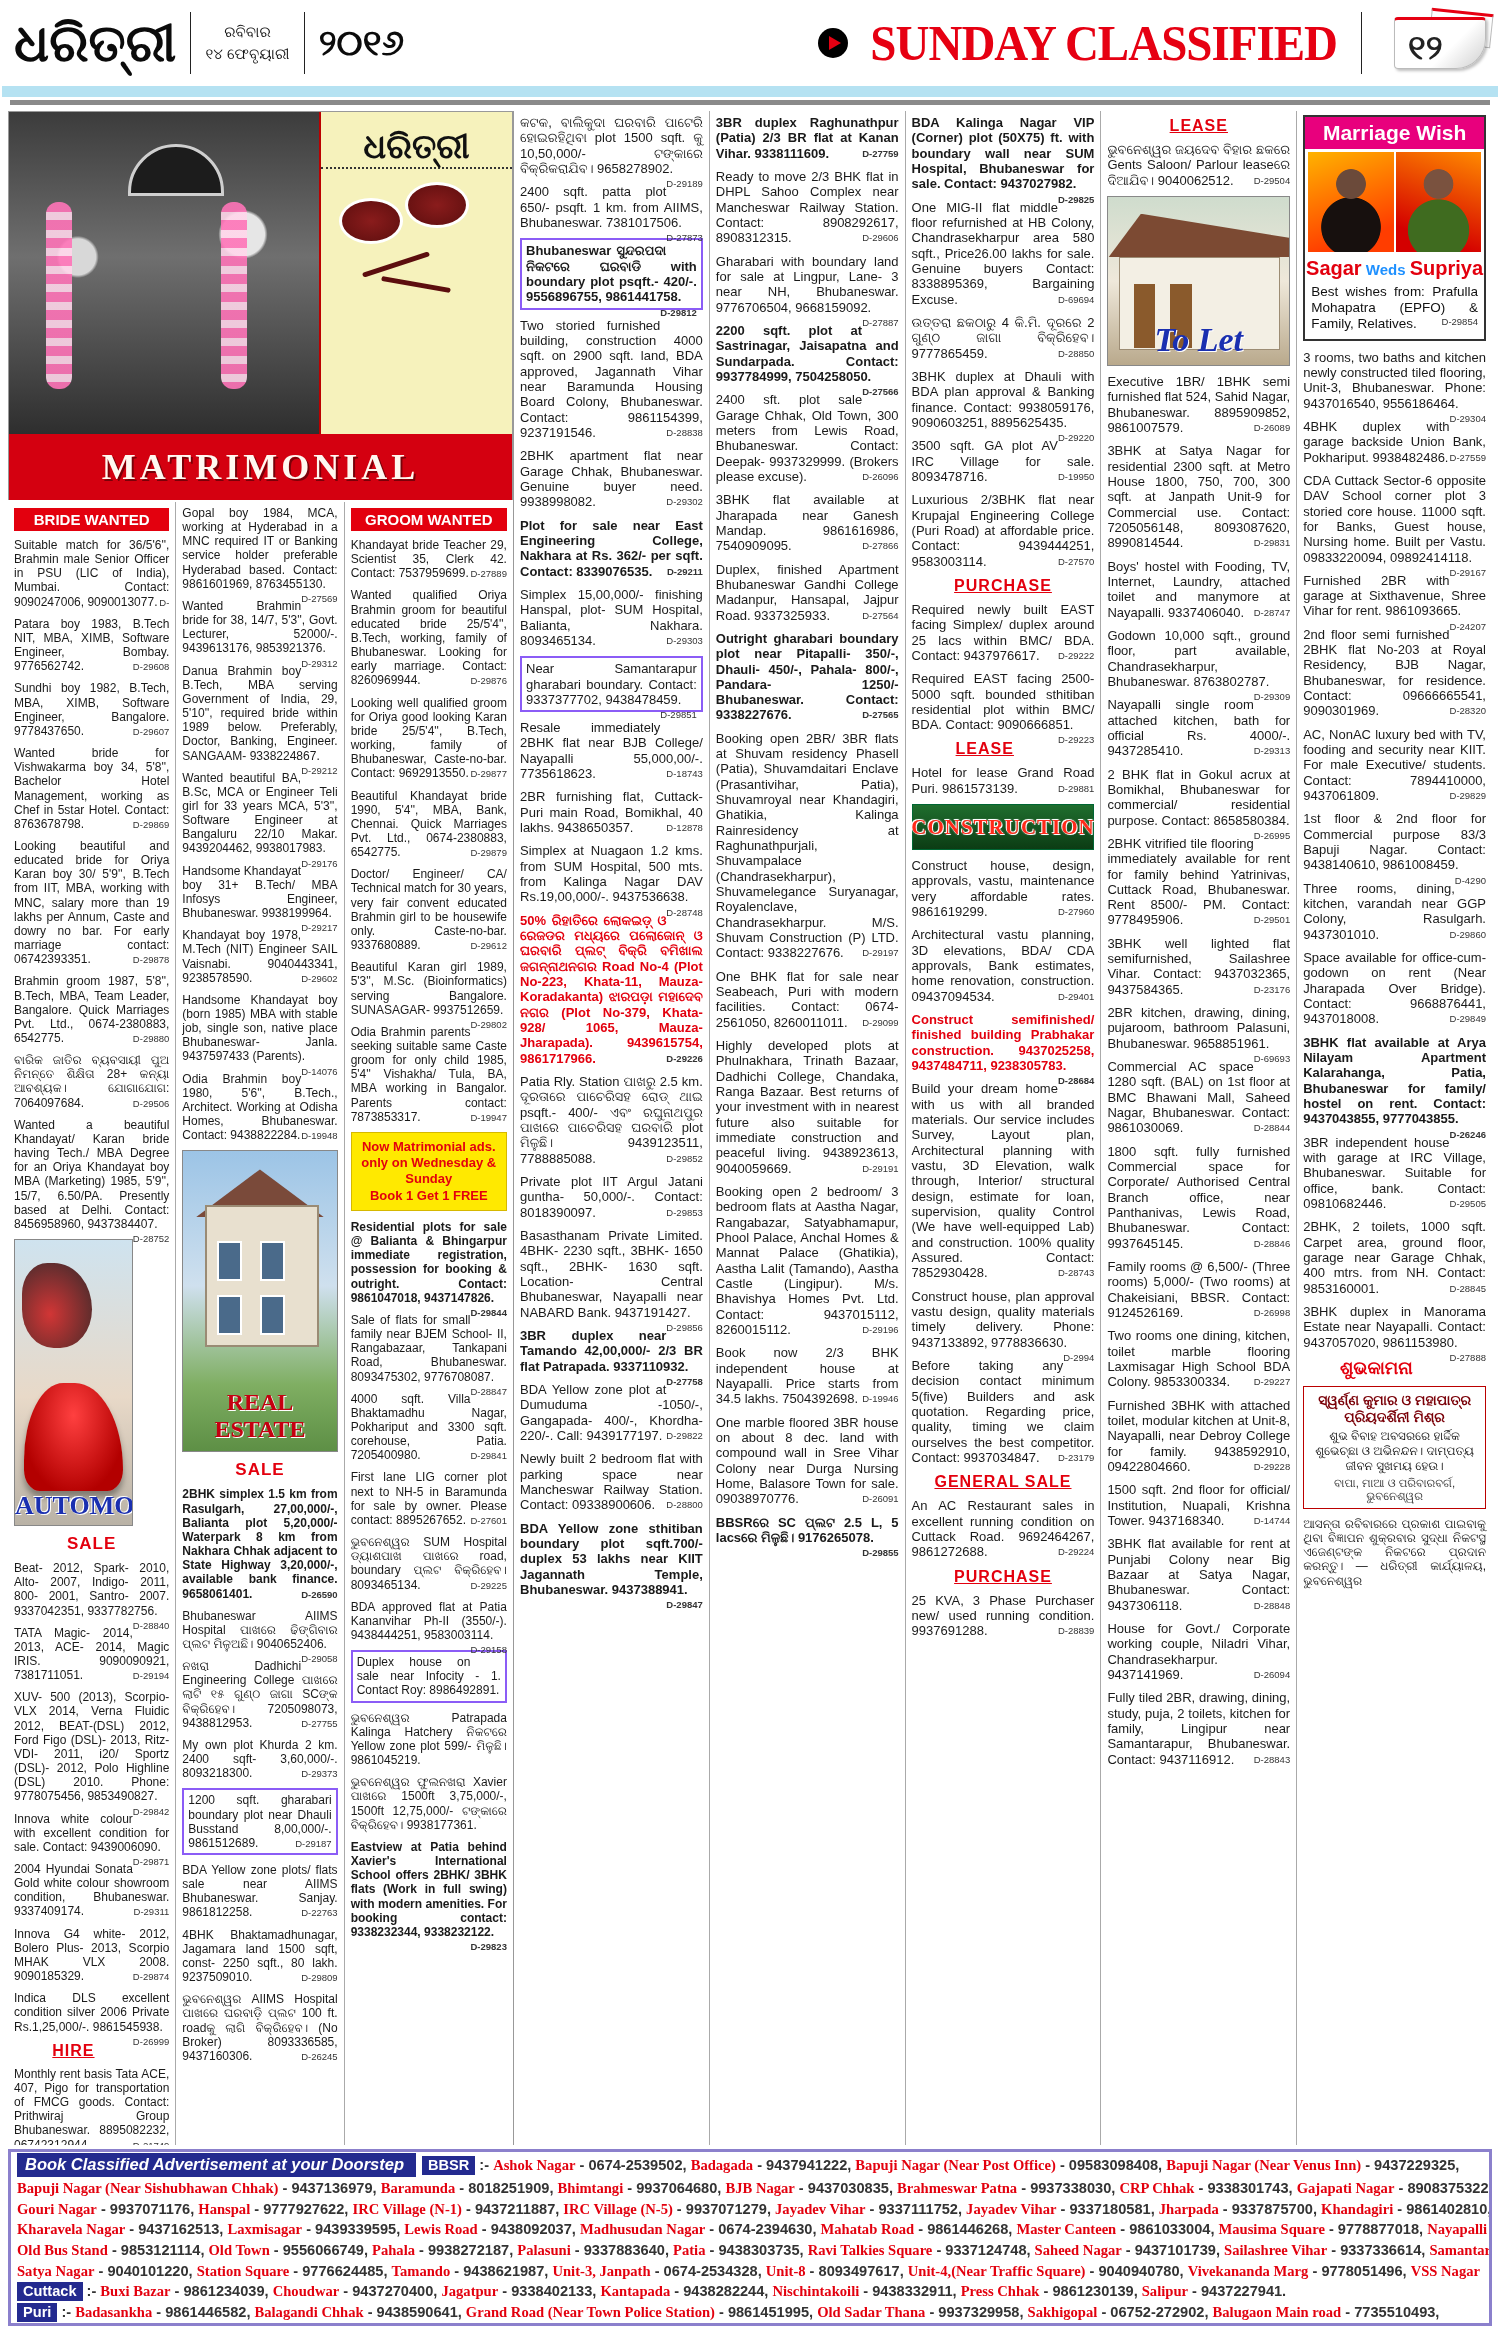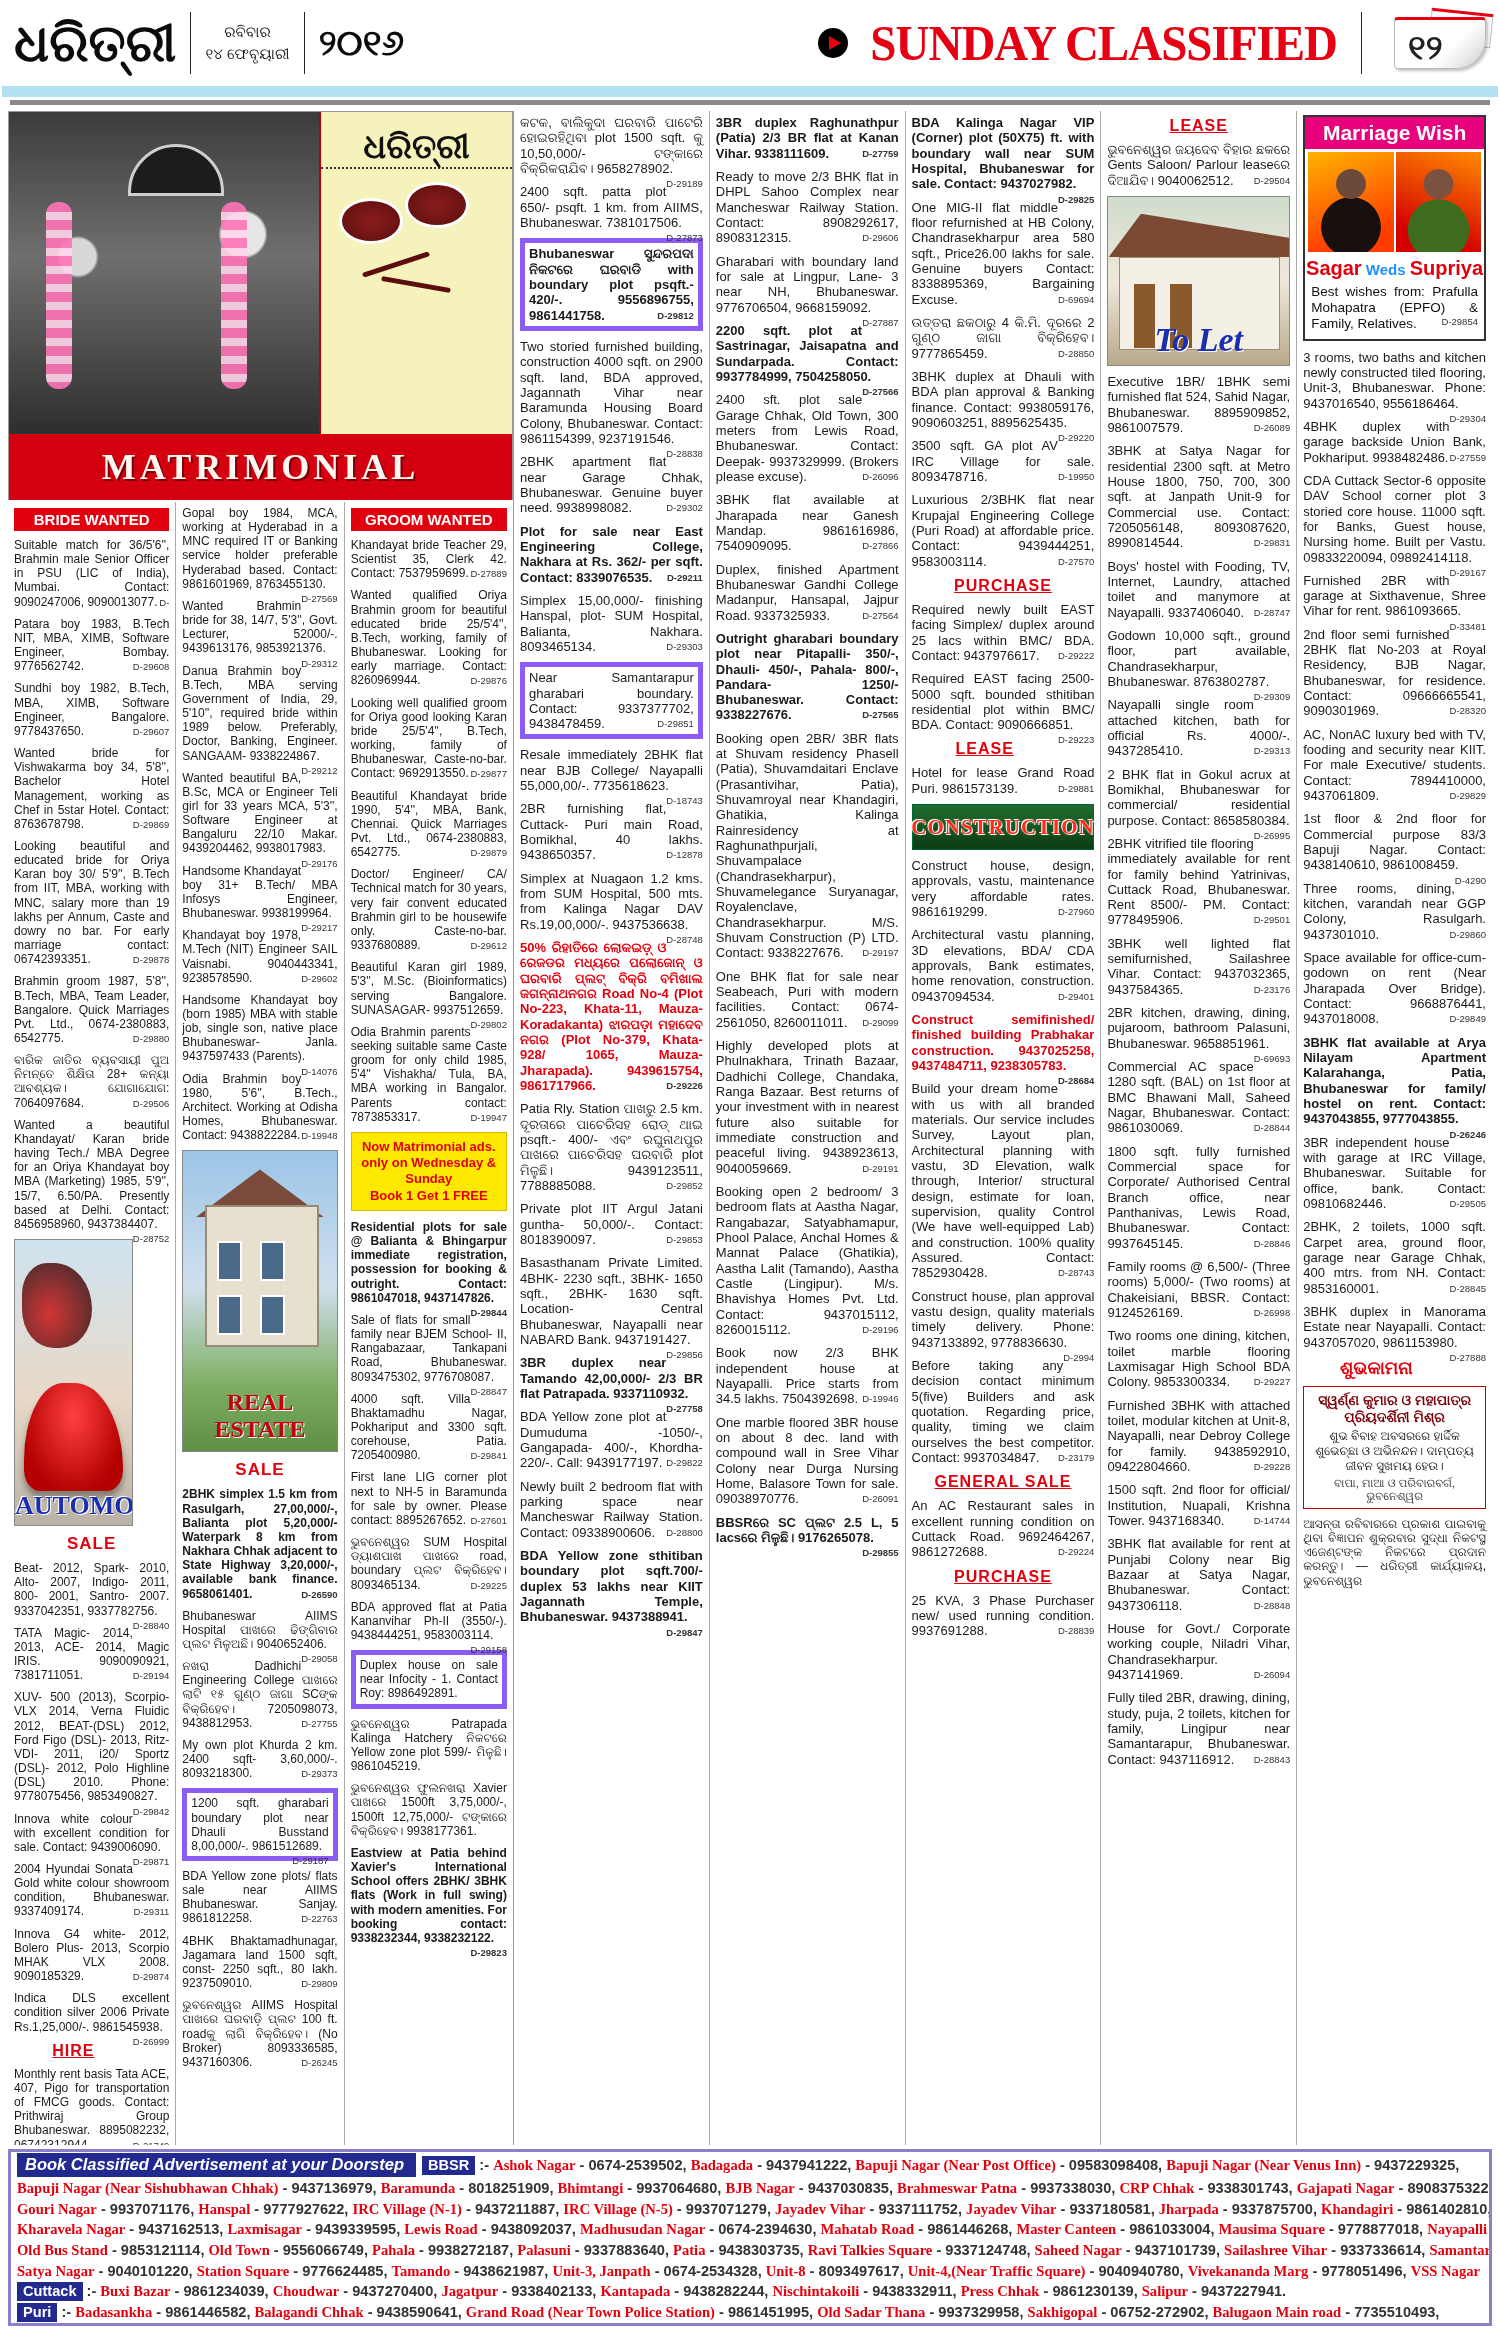--- a/index.html
+++ b/index.html
@@ -28,21 +28,21 @@
   .colset{display:flex;flex:1;min-height:0;}
   .col{padding:4px 6px;overflow:hidden;box-sizing:border-box;}
   .colA{width:33.33%;border-right:1px solid #aaa;font-size:12px;}
   .colA:last-child{border-right:none;}
   .colB{border-right:1px solid #aaa;font-size:13px;flex:1;}
   .colB:last-child{border-right:none;}
   .ad{margin:0 0 8px 0;text-align:justify;line-height:1.18;color:#1a1a1a;}
   .ad .ad-id{float:right;font-size:9.5px;color:#333;padding-top:2px;}
   .ad.b{font-weight:bold;}
   .ad.r{color:#e3000e;font-weight:bold;}
-  .ad.x{border:5px solid #8b5cf6;padding:3px 4px;}
+  .ad.x{border:2px solid #8b5cf6;padding:3px 4px;}
   .sec-h{font-weight:bold;text-align:center;margin:2px 0 7px 0;}
   .sec-h.box{background:#e3000e;color:#fff;font-size:15px;padding:3px 0;}
   .sec-h.plain{color:#e3000e;font-size:17px;letter-spacing:1px;}
   .sec-h.uline{color:#e3000e;font-size:16px;text-decoration:underline;letter-spacing:1px;}
   .sec-h.oh{color:#e3000e;font-size:18px;}
   .promo{background:#ffe900;border:1px solid #d6b800;color:#e3000e;font-weight:bold;text-align:center;padding:6px 4px;margin:0 0 9px 0;font-size:13px;line-height:1.25;}
   
   .pic{position:relative;margin:0 0 8px 0;border:1px solid #888;overflow:hidden;}
   .pic .cap{position:absolute;left:0;right:0;bottom:4px;text-align:center;font-family:"Liberation Serif",serif;font-weight:bold;}
   .pic-auto{height:285px;background:linear-gradient(180deg,#cfe3ef 0%,#e8d9c8 55%,#b9b2a6 100%);}
@@ -326,21 +326,21 @@
             <div class="mw-photos">
               <div class="mw-g"></div>
               <div class="mw-b"></div>
             </div>
             <div class="mw-names"><span class="g">Sagar</span><span class="w"> Weds </span><span class="s">Supriya</span></div>
             <div class="mw-msg"><span>Best wishes from: Prafulla Mohapatra (EPFO) &amp; Family, Relatives.</span><span class="ad-id"> D-29854</span></div>
           </div>
           <p class="ad"><span>3 rooms, two baths and kitchen newly constructed tiled flooring, Unit-3, Bhubaneswar. Phone: 9437016540, 9556186464.</span><span class="ad-id"> D-29304</span></p>
           <p class="ad"><span>4BHK duplex with garage backside Union Bank, Pokhariput. 9938482486.</span><span class="ad-id"> D-27559</span></p>
           <p class="ad"><span>CDA Cuttack Sector-6 opposite DAV School corner plot 3 storied core house. 11000 sqft. for Banks, Guest house, Nursing home. Built per Vastu. 09833220094, 09892414118.</span><span class="ad-id"> D-29167</span></p>
-          <p class="ad"><span>Furnished 2BR with garage at Sixthavenue, Shree Vihar for rent. 9861093665.</span><span class="ad-id"> D-33481</span></p>
+          <p class="ad"><span>Furnished 2BR with garage at Sixthavenue, Shree Vihar for rent. 9861093665.</span><span class="ad-id"> D-24207</span></p>
           <p class="ad"><span>2nd floor semi furnished 2BHK flat No-203 at Royal Residency, BJB Nagar, Bhubaneswar, for residence. Contact: 09666665541, 9090301969.</span><span class="ad-id"> D-28320</span></p>
           <p class="ad"><span>AC, NonAC luxury bed with TV, fooding and security near KIIT. For male Executive/ students. Contact: 7894410000, 9437061809.</span><span class="ad-id"> D-29829</span></p>
           <p class="ad"><span>1st floor &amp; 2nd floor for Commercial purpose 83/3 Bapuji Nagar. Contact: 9438140610, 9861008459.</span><span class="ad-id"> D-4290</span></p>
           <p class="ad"><span>Three rooms, dining, kitchen, varandah near GGP Colony, Rasulgarh. 9437301010.</span><span class="ad-id"> D-29860</span></p>
           <p class="ad"><span>Space available for office-cum- godown on rent (Near Jharapada Over Bridge). Contact: 9668876441, 9437018008.</span><span class="ad-id"> D-29849</span></p>
           <p class="ad b"><span>3BHK flat available at Arya Nilayam Apartment Kalarahanga, Patia, Bhubaneswar for family/ hostel on rent. Contact: 9437043855, 9777043855.</span><span class="ad-id"> D-26246</span></p>
           <p class="ad"><span>3BR independent house with garage at IRC Village, Bhubaneswar. Suitable for office, bank. Contact: 09810682446.</span><span class="ad-id"> D-29505</span></p>
           <p class="ad"><span>2BHK, 2 toilets, 1000 sqft. Carpet area, ground floor, garage near Garage Chhak, 400 mtrs. from NH. Contact: 9853160001.</span><span class="ad-id"> D-28845</span></p>
           <p class="ad"><span>3BHK duplex in Manorama Estate near Nayapalli. Contact: 9437057020, 9861153980.</span><span class="ad-id"> D-27888</span></p>
           <div class="sec-h oh">ଶୁଭକାମନା</div>

